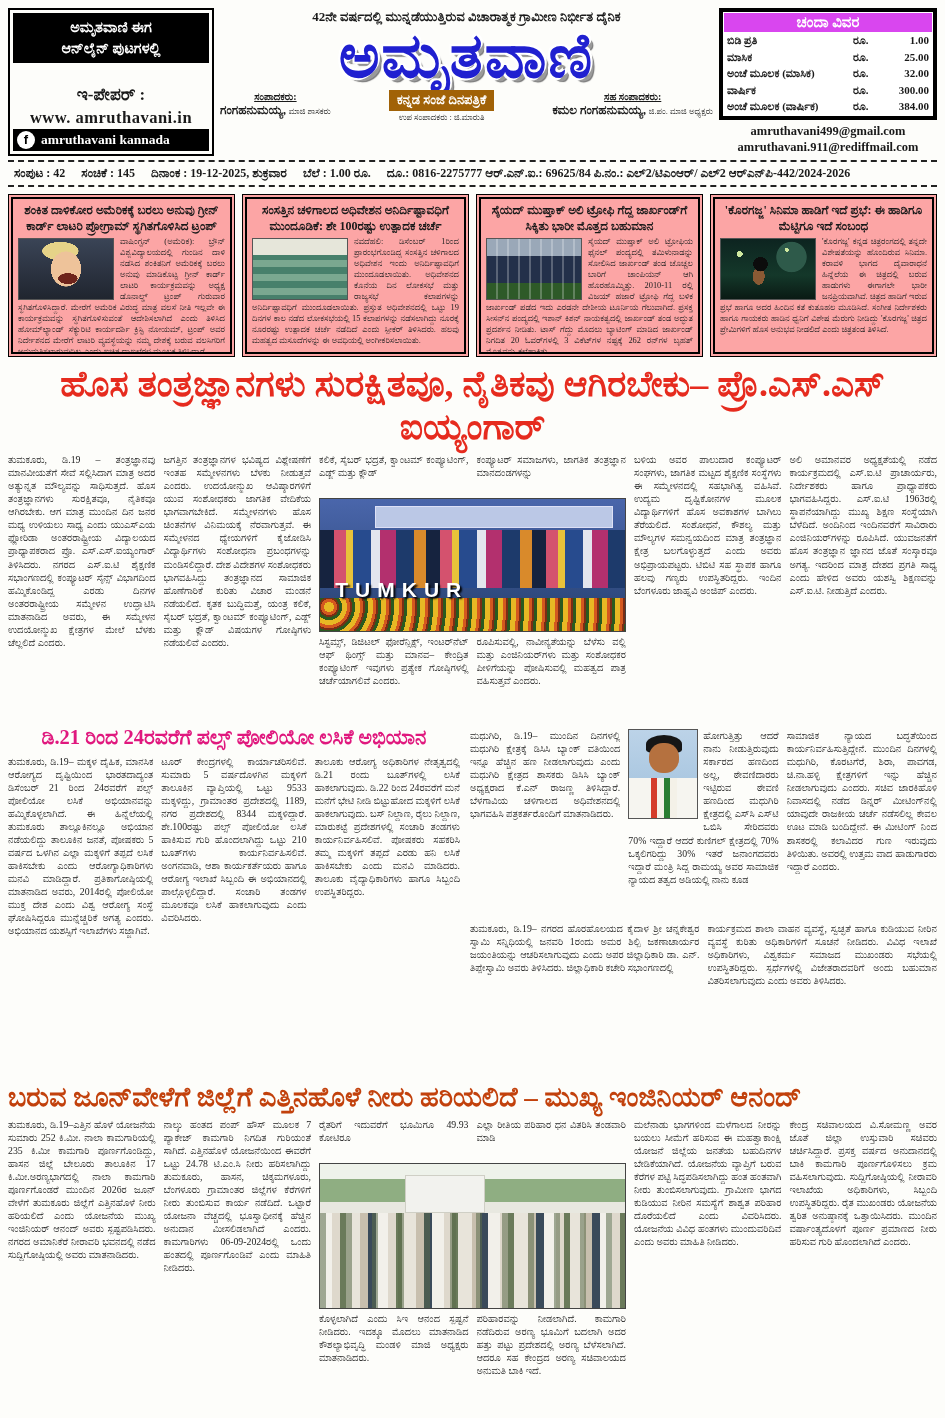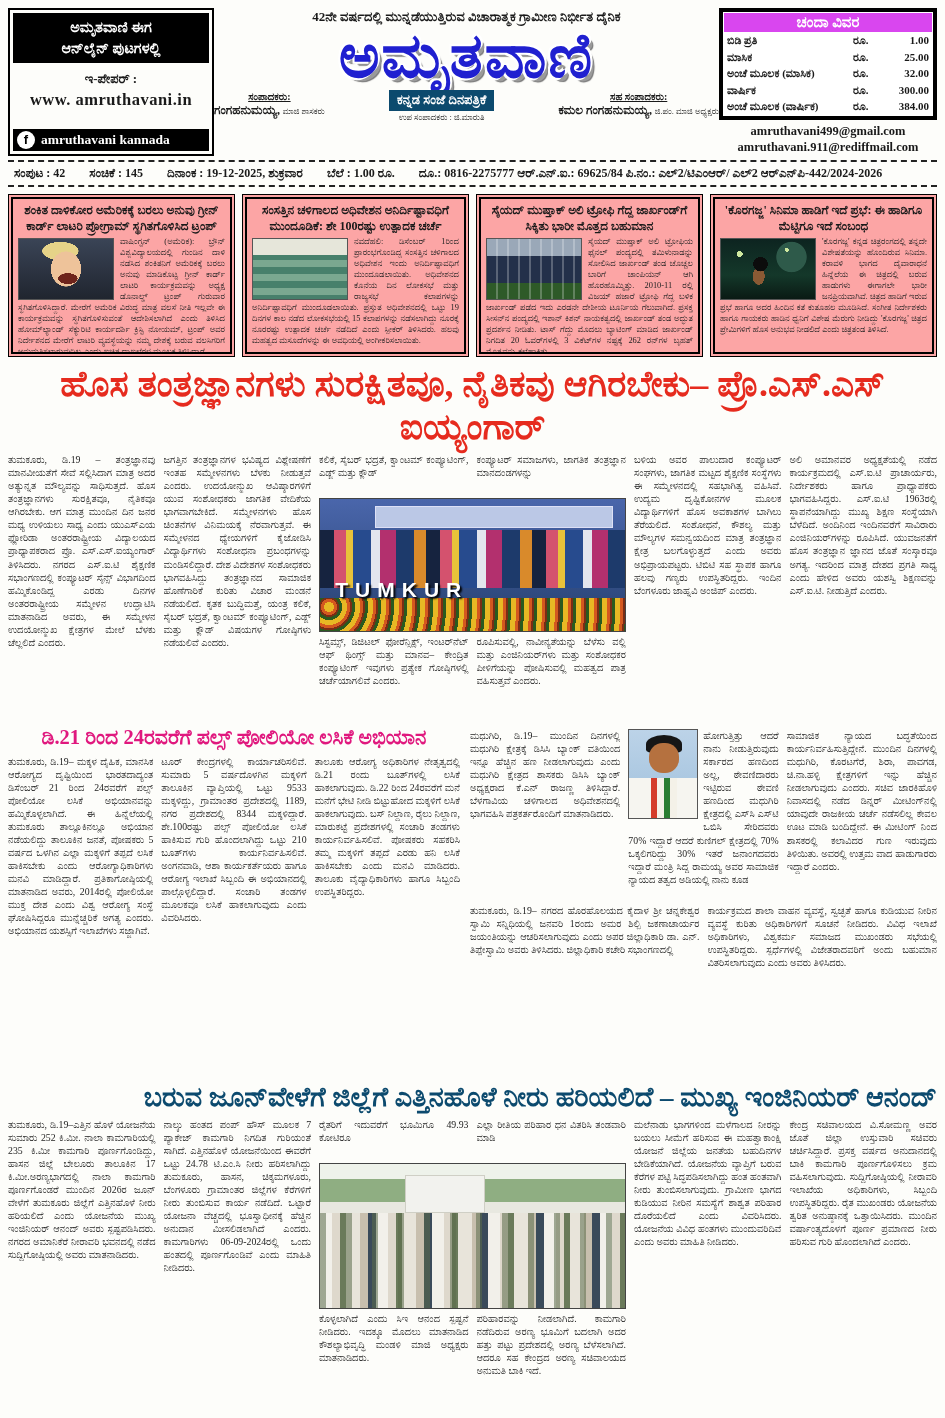--- a/index.html
+++ b/index.html
@@ -2,48 +2,48 @@
 <html><head>
 <meta charset="utf-8">
 <style>
   * { margin:0; padding:0; box-sizing:border-box; }
   body { background:#888; font-family:"Liberation Serif", serif; }
   .page {
     width:945px; height:1418px; margin:0 auto; background:#fdfdfa;
     padding:8px; overflow:hidden; position:relative; color:#1a1a1a;
   }
   
-  .header-row { display:flex; align-items:stretch; height:148px; }
+  .header-row { display:flex; align-items:stretch; gap:6px; height:148px; }
   .online-box { width:206px; border:2px solid #000; padding:3px; display:flex; flex-direction:column; }
   .online-banner { background:#000; color:#fff; text-align:center; font-weight:bold; font-size:14.5px; line-height:1.45; padding:4px 2px; }
-  .epaper { text-align:center; font-size:13px; font-weight:bold; margin-top:8px; }
+  .epaper { text-align:center; font-size:17px; font-weight:bold; margin-top:22px; }
   .website { text-align:center; font-size:16.5px; font-weight:bold; letter-spacing:.5px; margin-top:3px; }
   .fb-strip { margin-top:auto; background:#000; color:#fff; display:flex; align-items:center; gap:6px; padding:2px 4px; font-weight:bold; font-size:13.5px; }
   .fb-icon { width:18px; height:18px; border-radius:50%; background:#fff; color:#000; font-weight:bold; text-align:center; line-height:18px; font-size:13px; font-family:"Liberation Sans",sans-serif; }
   .mast-center { flex:1; display:flex; flex-direction:column; align-items:center; }
   .tagline { font-size:13px; font-weight:bold; margin-top:1px; }
   .mast-title { font-size:62px; font-weight:bold; color:#2020d0; line-height:1.02; letter-spacing:2px;
     text-shadow:-2px -2px 0 #fff,2px -2px 0 #fff,-2px 2px 0 #fff,3px 3px 0 #9a9a9a,4px 4px 1px #777; }
   .mast-sub { display:flex; width:100%; justify-content:space-between; align-items:flex-start; margin-top:2px; }
   .ed-block { text-align:center; font-size:10.5px; line-height:1.3; }
   .ed-label { font-weight:bold; text-decoration:underline; font-size:10px; }
   .ed-name { font-weight:bold; font-size:12px; }
   .ed-small { font-size:8.5px; }
-  .paper-type-box { background:#0c4a6e; color:#fff; font-weight:bold; font-size:13px; padding:2px 8px; text-align:center; }
+  .paper-type-box { background:#a16207; color:#fff; font-weight:bold; font-size:13px; padding:2px 8px; text-align:center; }
   .sub-ed { font-size:8.5px; text-align:center; margin-top:1px; }
   .subs-box-wrap { width:218px; display:flex; flex-direction:column; }
   .subs-box { border:3px solid #000; box-shadow:0 0 0 1px #000 inset; padding:2px; background:#fff; }
   .subs-title { background:#d946ef; color:#fff; text-align:center; font-weight:bold; font-size:15px; padding:1px 0; }
   .subs-row { display:flex; font-size:11px; font-weight:bold; line-height:1.5; padding:0 3px; }
   .subs-label { flex:1; }
   .subs-cur { width:30px; }
   .subs-price { width:46px; text-align:right; }
   .emails { text-align:center; font-weight:bold; font-size:12.5px; line-height:1.3; margin-top:3px; }
   
-  .infoline { border-top:2px dashed #222; border-bottom:2px dashed #222; margin-top:4px; padding:4px 6px; display:flex; gap:24px; font-size:12px; font-weight:bold; white-space:nowrap; overflow:hidden; }
+  .infoline { border-top:2px dashed #222; border-bottom:2px dashed #222; margin-top:4px; padding:4px 6px; display:flex; gap:16px; font-size:12px; font-weight:bold; white-space:nowrap; overflow:hidden; }
   
   .briefs { display:flex; gap:7px; margin-top:7px; height:163px; }
   .brief { flex:1; border:1px solid #000; padding:2px; background:#fca5a5; }
   .brief-inner { border:2px solid #000; height:100%; padding:3px 5px; overflow:hidden; }
   .brief-head { text-align:center; font-weight:bold; font-size:12px; line-height:1.35; margin-bottom:3px; }
   .brief-body { font-size:8.4px; line-height:1.3; text-align:justify; color:#222; }
   .brief-photo { float:left; width:96px; height:62px; margin:1px 6px 2px 0; border:1px solid #555; }
   .ph-trump { background:
     radial-gradient(ellipse 16px 9px at 52% 66%, #6e241b 0 60%, transparent 61%),
     radial-gradient(ellipse 25px 29px at 50% 50%, #eec39a 0 60%, transparent 61%),
@@ -60,21 +60,21 @@
     radial-gradient(circle 2px at 70% 18%, #cfe8a0 98%, transparent),
     radial-gradient(circle 12px at 42% 42%, #0c0c0c 0 60%, transparent 61%),
     radial-gradient(ellipse 10px 14px at 40% 62%, #8a5a34 0 60%, transparent 61%),
     radial-gradient(circle at 75% 30%, #2e5a4a 0 18%, transparent 19%),
     linear-gradient(#0d2420,#14382a 60%, #0a1a14); }
   
   .headline-red { color:#e62b1e; font-size:36px; font-weight:bold; text-align:center; line-height:1.2; margin-top:6px; }
   .headline-magenta { color:#e0187e; font-size:20.5px; font-weight:bold; text-align:center; line-height:1.25; }
   .headline-blue { color:#2431c8; font-size:20.5px; font-weight:bold; text-align:center; line-height:1.25; }
   .headline-black { color:#0d0d0d; font-size:24px; font-weight:bold; text-align:center; line-height:1.2; letter-spacing:3px; }
-  .headline-green { color:#0c4a6e; font-size:27px; font-weight:bold; text-align:right; line-height:1.2; margin-top:4px; }
+  .headline-green { color:#c2410c; font-size:27px; font-weight:bold; text-align:left; line-height:1.2; margin-top:4px; }
   
   .cols { display:flex; gap:8px; overflow:hidden; }
   .col { flex:1; font-size:9.8px; line-height:1.33; text-align:justify; overflow:hidden; color:#1d1d1d; } 
   .main-article { height:264px; margin-top:4px; }
   .mid-double { flex:2.08; display:flex; flex-direction:column; overflow:hidden; }
   .mid-row { display:flex; gap:8px; overflow:hidden; }
   .mid-top { height:42px; }
   .mid-bottom { flex:1; }
   .stage-photo { height:134px; margin:3px 0; border:1px solid #444; position:relative; overflow:hidden;
     background:linear-gradient(#4a66ab,#26406f); }
@@ -89,21 +89,21 @@
   .row2-left { width:452px; display:flex; flex-direction:column; }
   .row2-right { flex:1; display:flex; flex-direction:column; }
   .polio-cols { flex:1; margin-top:4px; }
   .madhugiri-cols { height:172px; margin-top:4px; }
   .portrait { width:70px; height:90px; float:left; margin:0 5px 3px 0; border:1px solid #555; position:relative; background:linear-gradient(#bcd3e8,#9fc0dc); overflow:hidden; }
   .portrait .hair { position:absolute; top:5px; left:17px; width:36px; height:18px; background:#161616; border-radius:50% 50% 20% 20%; }
   .portrait .face { position:absolute; top:13px; left:20px; width:30px; height:30px; background:#b5713f; border-radius:46%; }
   .portrait .body { position:absolute; bottom:0; left:0; right:0; height:40px; background:#f6f5f0; }
   .portrait .scarf { position:absolute; bottom:0; left:22px; width:26px; height:40px;
     background:linear-gradient(90deg,#d43c2a 0 6px,#f4f1e8 6px 13px,#2a7d32 13px 19px,#f4f1e8 19px 26px); }
-  .jak-cols { flex:1; margin-top:3px; }
+  .jak-cols { flex:1; margin-top:21px; }
   
   .bottom-article { height:332px; margin-top:4px; }
   .crowd-photo { height:146px; margin:3px 0; border:1px solid #444; position:relative; overflow:hidden;
     background:
      repeating-linear-gradient(90deg, rgba(90,107,74,.55) 0 6px, transparent 6px 26px),
      repeating-linear-gradient(90deg,#f2f0ea 0 12px,#ded8cc 12px 20px,#6a7a5a 20px 26px,#e8e4da 26px 40px,#c8bfae 40px 48px,#3a4a5a 48px 56px); }
   .crowd-sky { position:absolute; top:0; left:0; right:0; height:34%;
     background:linear-gradient(#eef2ea 0 30%, #8fae82 30% 78%, #e8e8e0 78%); }
   .crowd-bldg { position:absolute; top:8%; left:28%; width:26%; height:26%; background:#f2f2ee; border:1px solid #cfcfc5; }
   

